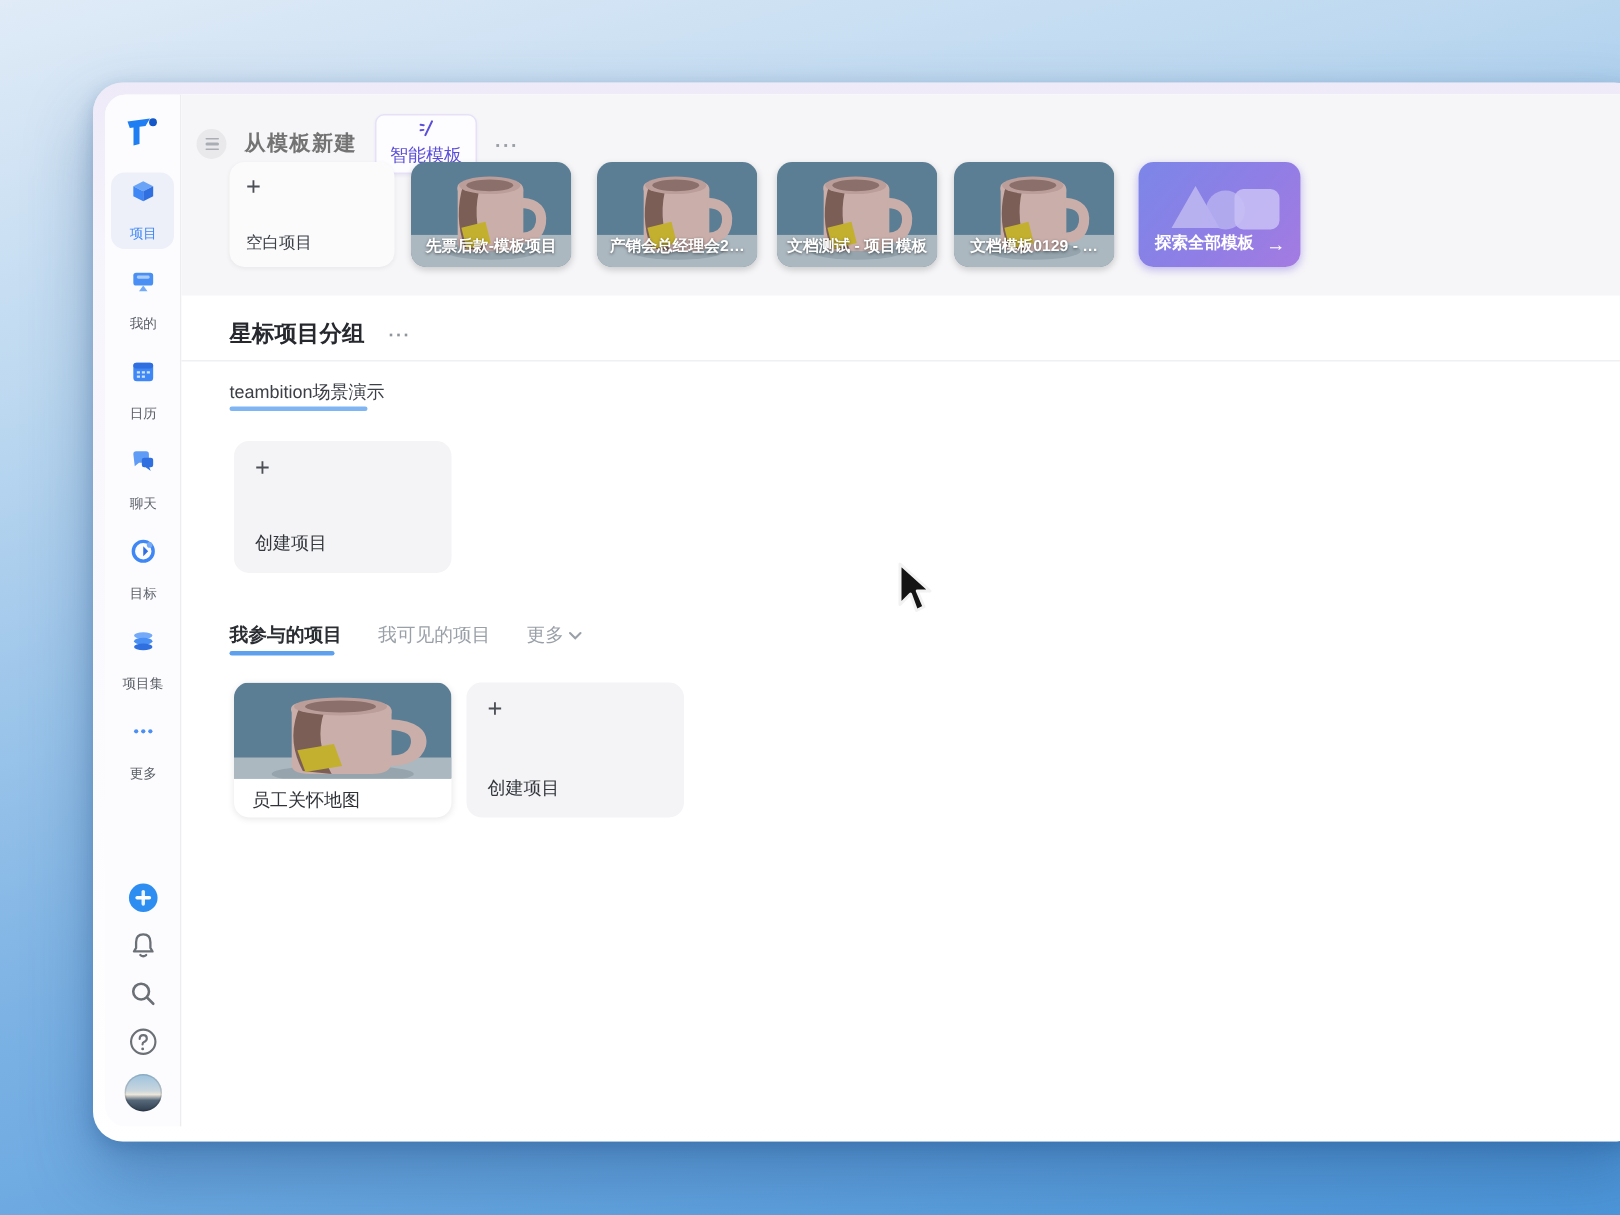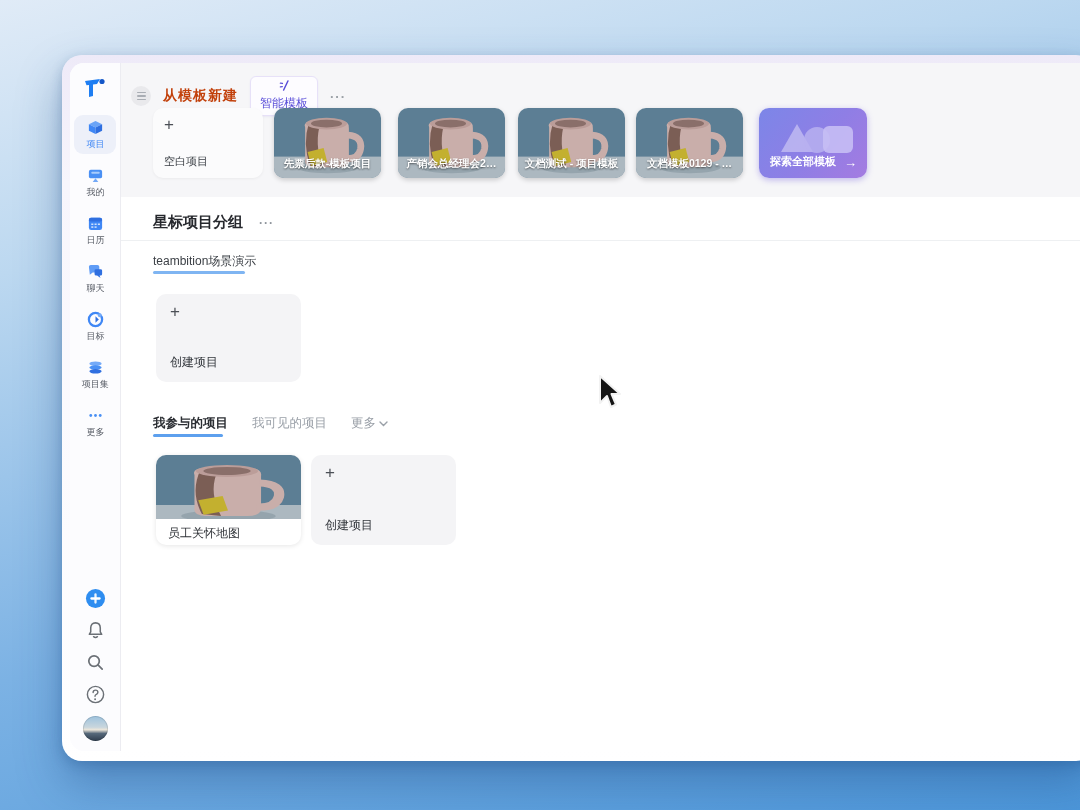--- a/index.html
+++ b/index.html
@@ -21,21 +21,21 @@
   }
   
   .sidebar {
     width:51px; background:#fcfcfe; border-right:1px solid #ececf1;
     display:flex; flex-direction:column; align-items:center; padding:12px 0 10px;
   }
   .logo { width:26px; height:26px; margin-bottom:14px; }
   .nav { display:flex; flex-direction:column; gap:9px; align-items:center; }
   .nav-item {
     width:42px; padding:4px 0 3px; border-radius:9px;
-    display:flex; flex-direction:column; align-items:center; gap:2px; cursor:pointer;
+    display:flex; flex-direction:column; align-items:center; gap:14px; cursor:pointer;
   }
   .nav-item.active { background:#edf0f9; }
   .nav-item .lbl { font-size:9.5px; color:#585d66; white-space:nowrap; transform:scale(.95); }
   .nav-item.active .lbl { color:#3f87f5; }
   .nav-icon { width:17px; height:17px; display:block; }
   .side-bottom { margin-top:auto; display:flex; flex-direction:column; gap:11px; align-items:center; }
   .circle-btn { width:21px; height:21px; display:block; cursor:pointer; }
   .avatar {
     width:25px; height:25px; border-radius:50%;
     background:linear-gradient(180deg,#9cc2de 0%,#c9d6dd 45%,#ece6da 55%,#56687a 70%,#2e3c4d 100%);
@@ -43,21 +43,21 @@
   }
   
   .content { flex:1; position:relative; background:#fff; }
   .top-section { position:absolute; left:0; right:0; top:0; height:134px; background:#f6f6f8; }
   .hdr { position:absolute; left:10px; top:13px; display:flex; align-items:center; gap:12px; }
   .burger {
     width:20px; height:20px; border-radius:50%; background:#e9e9ec;
     display:flex; flex-direction:column; justify-content:center; align-items:center; gap:2px; cursor:pointer;
   }
   .burger i { display:block; width:9px; height:1.5px; background:#a9adb4; border-radius:1px; }
-  .page-title { font-size:14px; font-weight:bold; color:#c2410c; letter-spacing:1px; }
+  .page-title { font-size:14px; font-weight:bold; color:#737373; letter-spacing:1px; }
   .smart-badge {
     display:flex; align-items:center; gap:4px; background:#fdfcff;
     border:1px solid #e7e1f8; border-radius:6px; padding:3px 9px;
     color:#5b4fd9; font-size:12px; cursor:pointer; box-shadow:0 1px 2px rgba(90,70,200,.08);flex-direction:column;
   }
   .hdr-more { color:#9aa0a6; font-size:13px; font-weight:bold; letter-spacing:1px; cursor:pointer; }
   
   .tpl-row { position:absolute; top:45px; left:0; height:70px; }
   .card { position:absolute; top:0; height:70px; border-radius:10px; cursor:pointer; }
   .blank-card {

